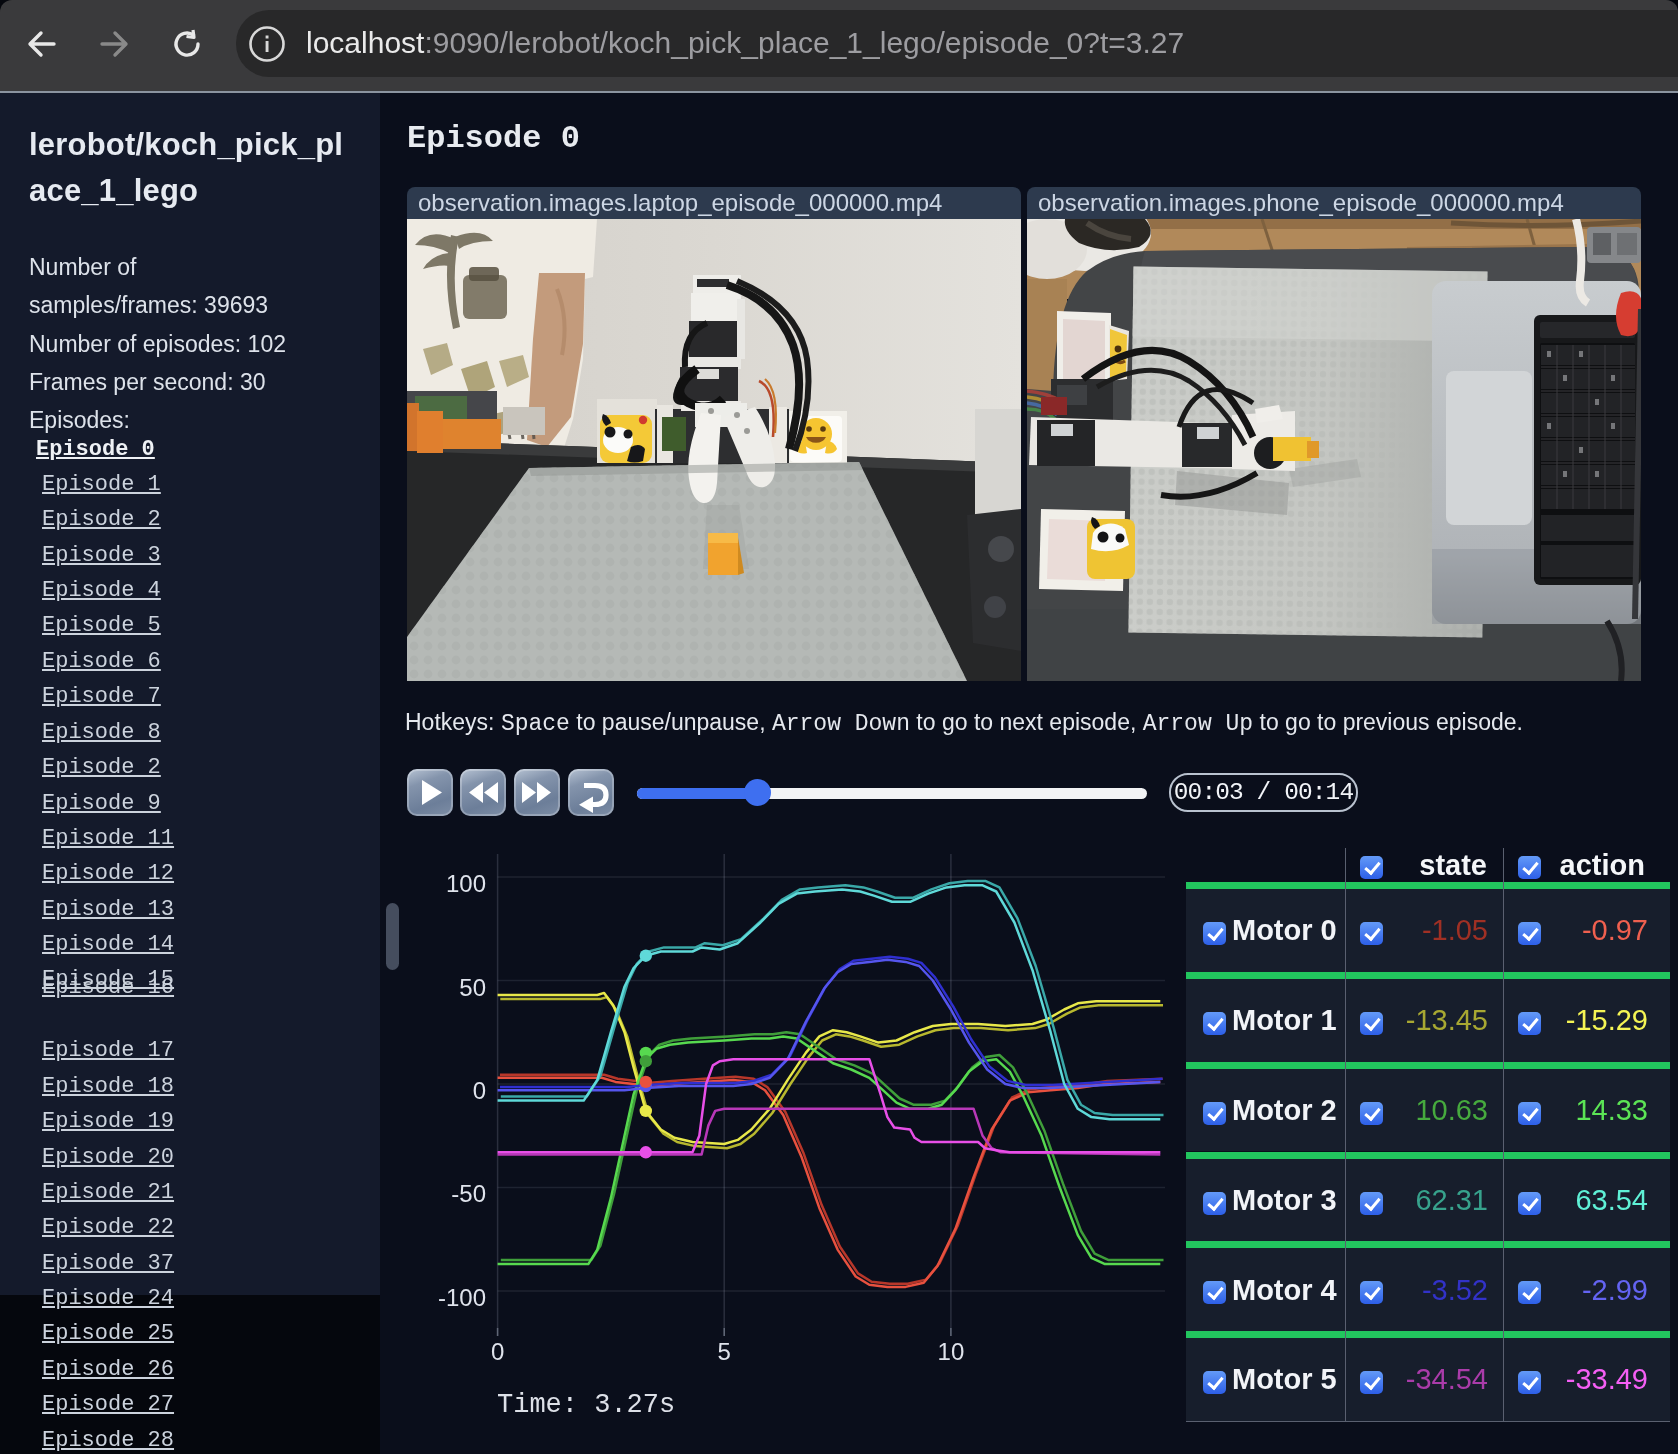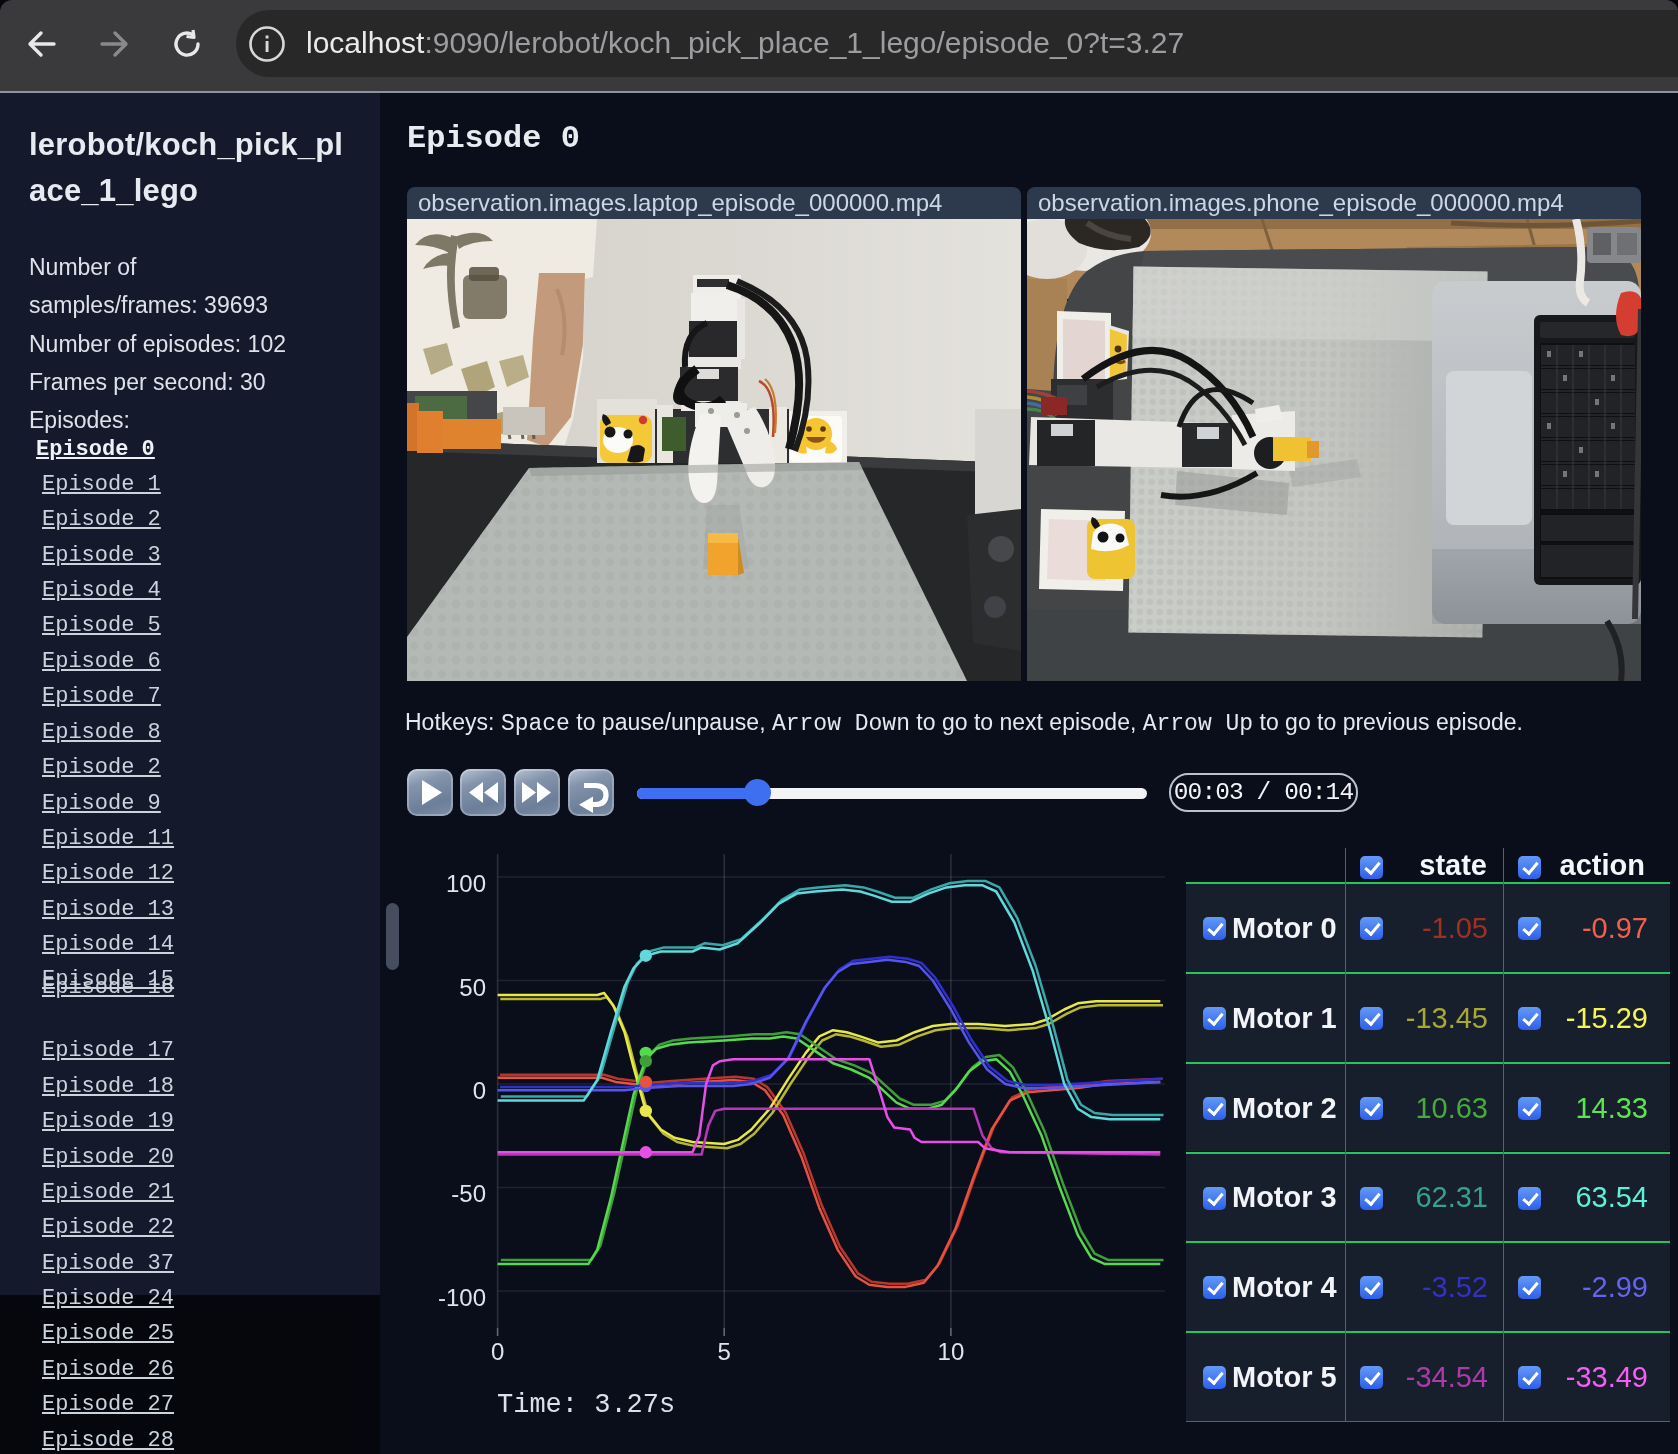--- a/index.html
+++ b/index.html
@@ -23,21 +23,21 @@
 .mono{font-family:"Liberation Mono",monospace}
 .vbtn{position:absolute;top:676px;width:46px;height:47px;border-radius:10px;background:linear-gradient(160deg,#b8c4d4 0%,#8494ac 30%,#6c7e99 70%,#7e8ea6 100%);box-shadow:inset 0 0 0 2px rgba(255,255,255,0.25)}
 .slider{position:absolute;left:257px;top:695px;width:510px;height:11px;border-radius:6px;background:#f2f3f5}
 .sliderfill{position:absolute;left:0;top:0;width:121px;height:11px;border-radius:6px 0 0 6px;background:#3e6ff0}
 .thumb{position:absolute;left:364px;top:686px;width:27px;height:27px;border-radius:50%;background:#3e6ff0}
 .timebox{position:absolute;left:789px;top:680px;width:189px;height:39px;border:2px solid #b9c2cf;border-radius:19px;font-family:"Liberation Mono",monospace;font-size:24.5px;letter-spacing:-0.9px;color:#f2f4f8;text-align:center;line-height:36px;white-space:nowrap}
 .chart{position:absolute;left:40px;top:757px}
 .ttime{position:absolute;left:117px;top:1297px;font-family:"Liberation Mono",monospace;font-size:27px;color:#dde0e8}
 .scrollthumb{position:absolute;left:6px;top:810px;width:13px;height:67px;border-radius:7px;background:#454d5e}
 .tbl{position:absolute;left:806px;top:755px;width:484px;height:573px}
-.trow{position:absolute;left:0;width:484px;background:#171e2c;border-top:2px solid #22c55e}
+.trow{position:absolute;left:0;width:484px;background:#171e2c;border-top:7px solid #22c55e}
 .trow .mname{position:absolute;left:46px;top:50%;transform:translateY(-50%);font-size:29px;font-weight:700;color:#f2f4f8}
 .mval{position:absolute;top:50%;transform:translateY(-50%);font-size:29px;text-align:right}
 .thead{position:absolute;left:0;top:0;width:484px;height:34px}
 .cb{position:absolute;width:23px;height:23px;border-radius:5px;background:linear-gradient(180deg,#639af8,#2d5fe8)}
 .cb::after{content:"";position:absolute;left:8px;top:3px;width:6px;height:12px;border:solid #fff;border-width:0 3.2px 3.2px 0;transform:rotate(40deg)}
 .colline{position:absolute;top:0;width:1px;height:573px;background:#5a6070}
 .botline{position:absolute;left:0;top:573px;width:484px;height:1px;background:#5a6070}
 .hname{position:absolute;top:1px;font-size:29px;font-weight:700;color:#f4f6f9}
 </style></head>
 <body>

